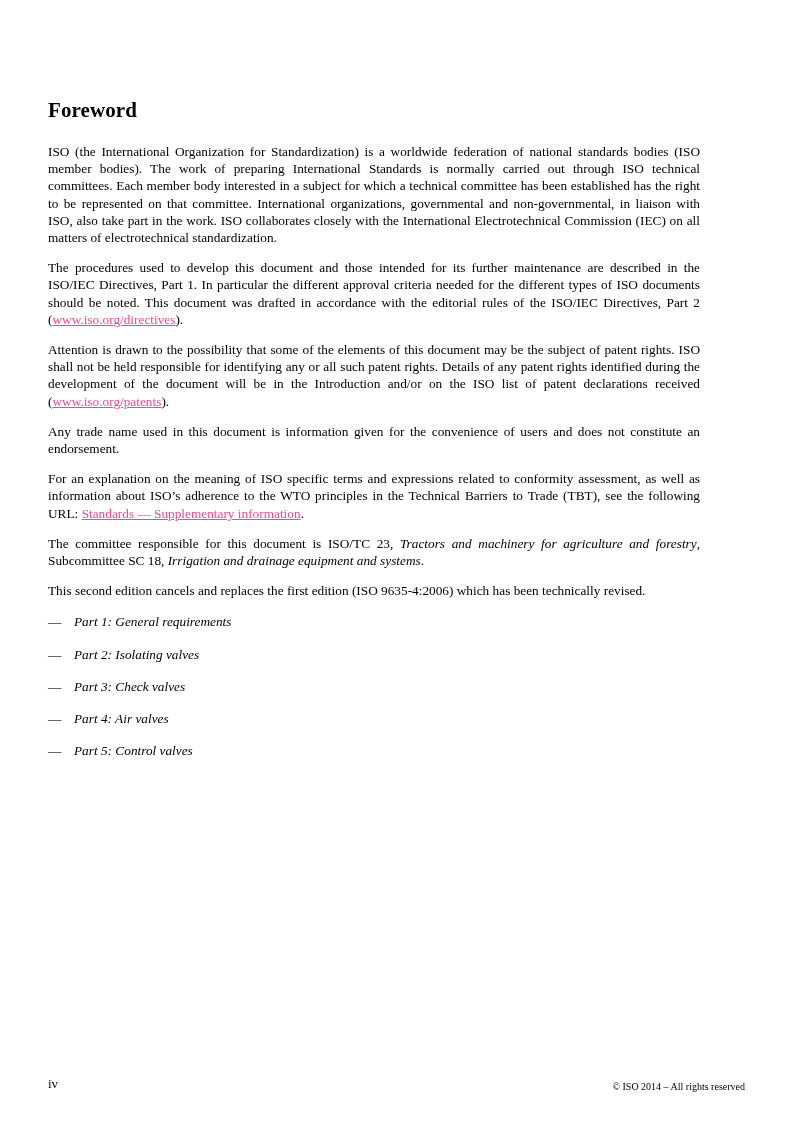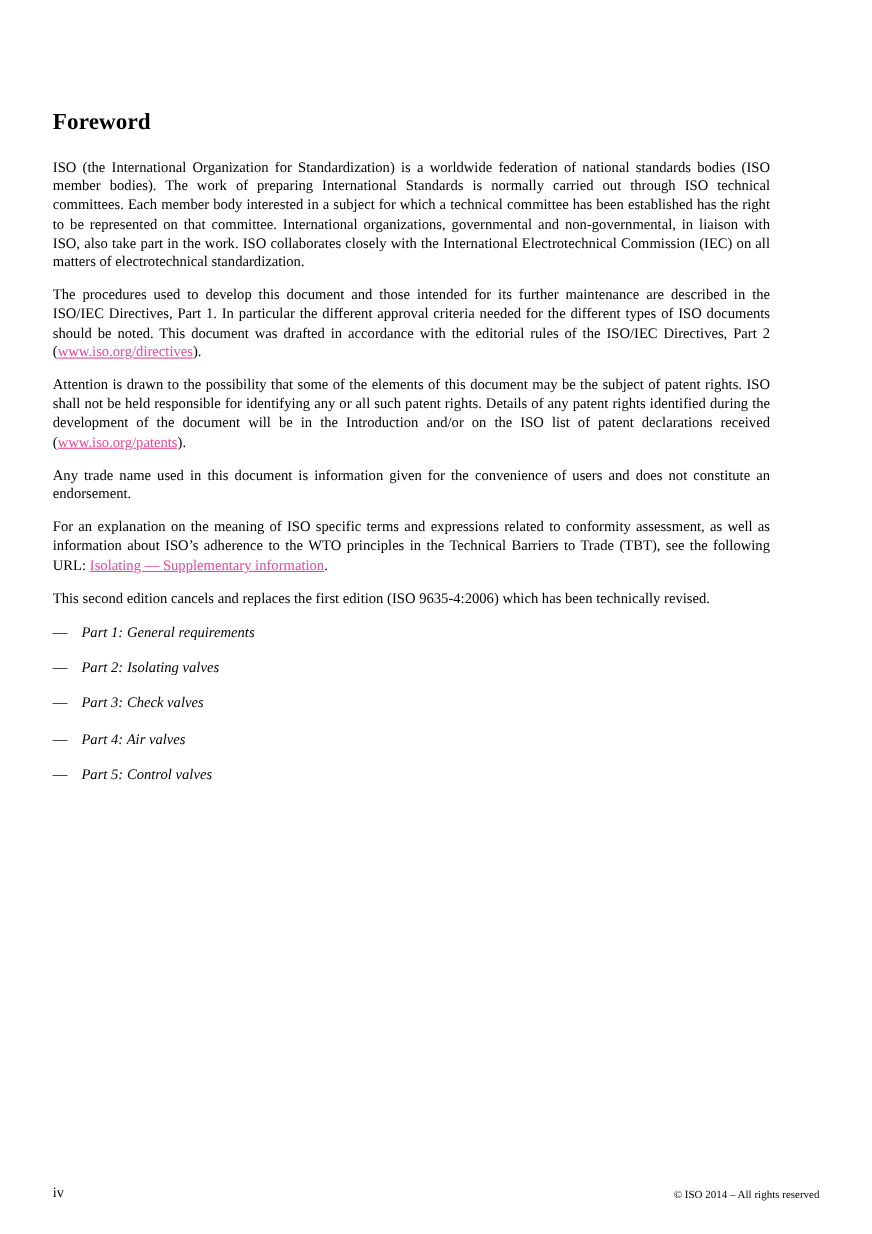--- a/index.html
+++ b/index.html
@@ -100,22 +100,23 @@
     <h1 class="section-title">Foreword</h1>
 
     <p class="body-text">ISO (the International Organization for Standardization) is a worldwide federation of national standards bodies (ISO member bodies). The work of preparing International Standards is normally carried out through ISO technical committees. Each member body interested in a subject for which a technical committee has been established has the right to be represented on that committee. International organizations, governmental and non-governmental, in liaison with ISO, also take part in the work. ISO collaborates closely with the International Electrotechnical Commission (IEC) on all matters of electrotechnical standardization.</p>
 
     <p class="body-text"><span>The procedures used to develop this document and those intended for its further maintenance are described in the ISO/IEC Directives, Part 1.  In particular the different approval criteria needed for the different types of ISO documents should be noted.  This document was drafted in accordance with the editorial rules of the ISO/IEC Directives, Part 2 (</span><a class="link" href="#">www.iso.org/directives</a><span>).</span></p>
 
     <p class="body-text"><span>Attention is drawn to the possibility that some of the elements of this document may be the subject of patent rights. ISO shall not be held responsible for identifying any or all such patent rights.  Details of any patent rights identified during the development of the document will be in the Introduction and/or on the ISO list of patent declarations received (</span><a class="link" href="#">www.iso.org/patents</a><span>).</span></p>
 
     <p class="body-text">Any trade name used in this document is information given for the convenience of users and does not constitute an endorsement.</p>
 
-    <p class="body-text"><span>For an explanation on the meaning of ISO specific terms and expressions related to conformity assessment, as well as information about ISO’s adherence to the WTO principles in the Technical Barriers to Trade (TBT), see the following URL: </span><a class="link" href="#">Isolating — Supplementary information</a><span>.</span></p>
+    <p class="body-text"><span>For an explanation on the meaning of ISO specific terms and expressions related to conformity assessment, as well as information about ISO’s adherence to the WTO principles in the Technical Barriers to Trade (TBT), see the following URL: </span><a class="link" href="#">Standards — Supplementary information</a><span>.</span></p>
 
+    <p class="body-text"><span>The committee responsible for this document is ISO/TC 23, </span><span class="italic">Tractors and machinery for agriculture and forestry</span><span>, Subcommittee SC 18, </span><span class="italic">Irrigation and drainage equipment and systems</span><span>.</span></p>
 
     <p class="body-text">This second edition cancels and replaces the first edition (ISO 9635-4:2006) which has been technically revised.</p>
 
 
     <ul class="parts-list">
       <li><span class="dash">—</span><span>Part 1: General requirements</span></li>
       <li><span class="dash">—</span><span>Part 2: Isolating valves</span></li>
       <li><span class="dash">—</span><span>Part 3: Check valves</span></li>
       <li><span class="dash">—</span><span>Part 4: Air valves</span></li>
       <li><span class="dash">—</span><span>Part 5: Control valves</span></li>

